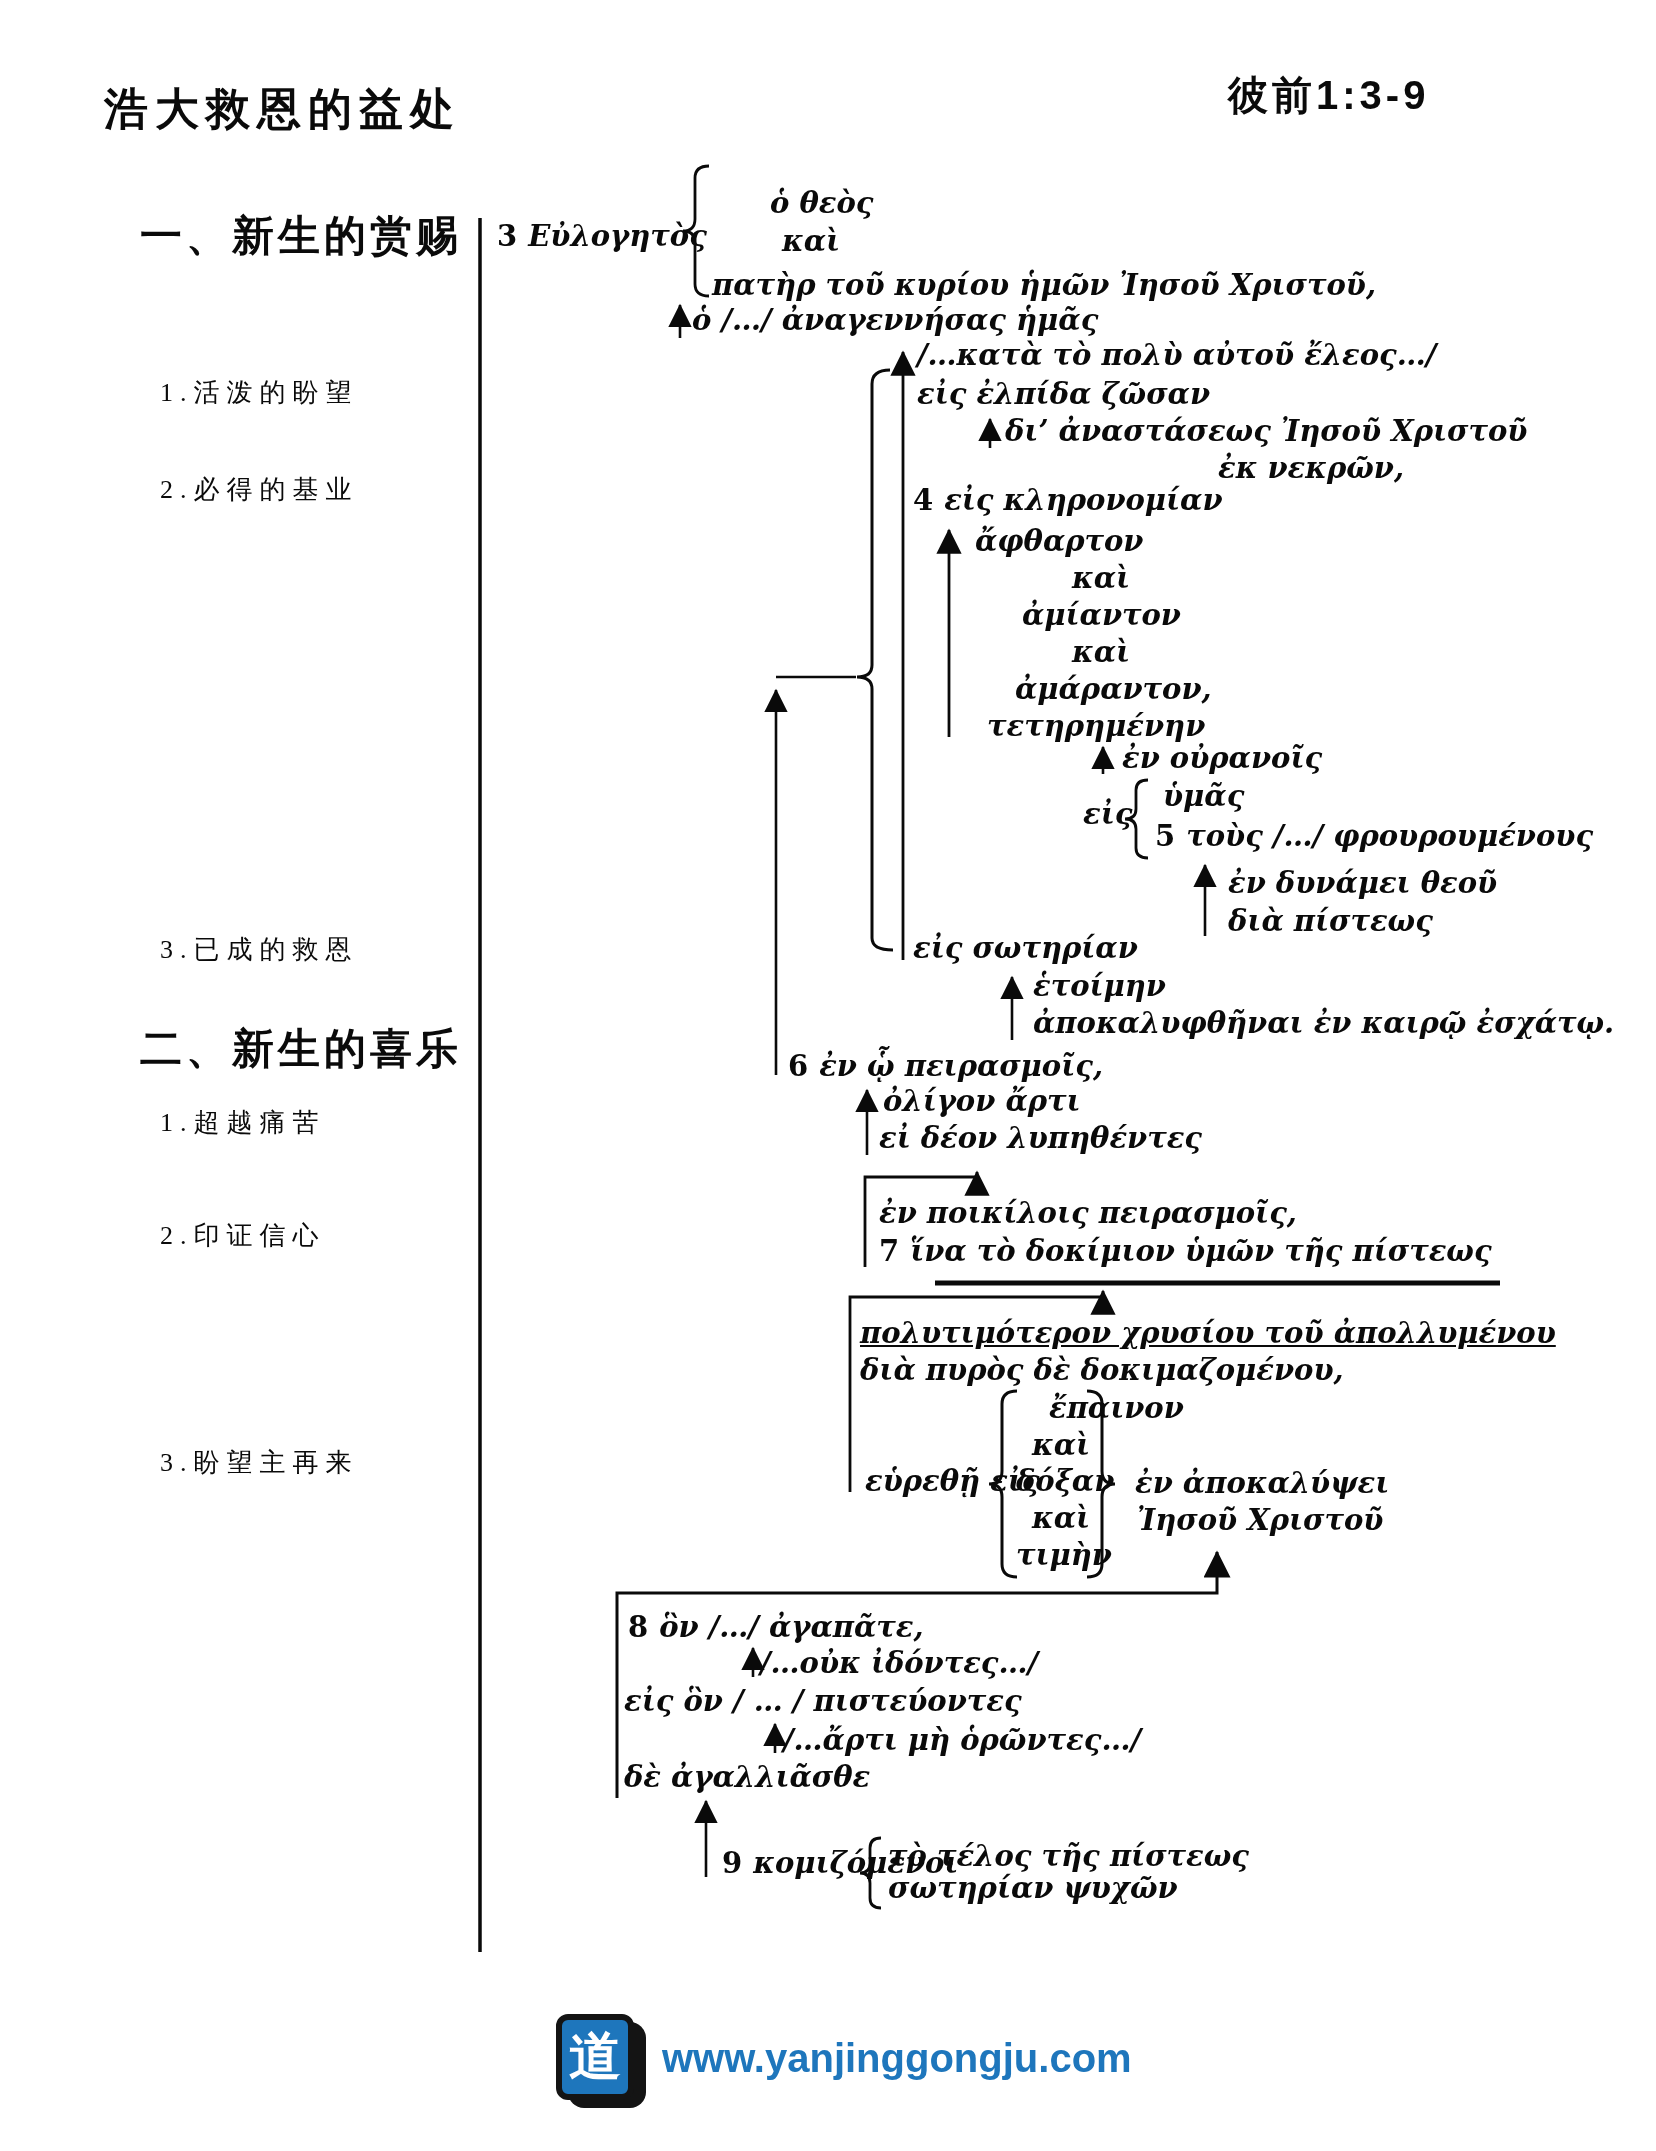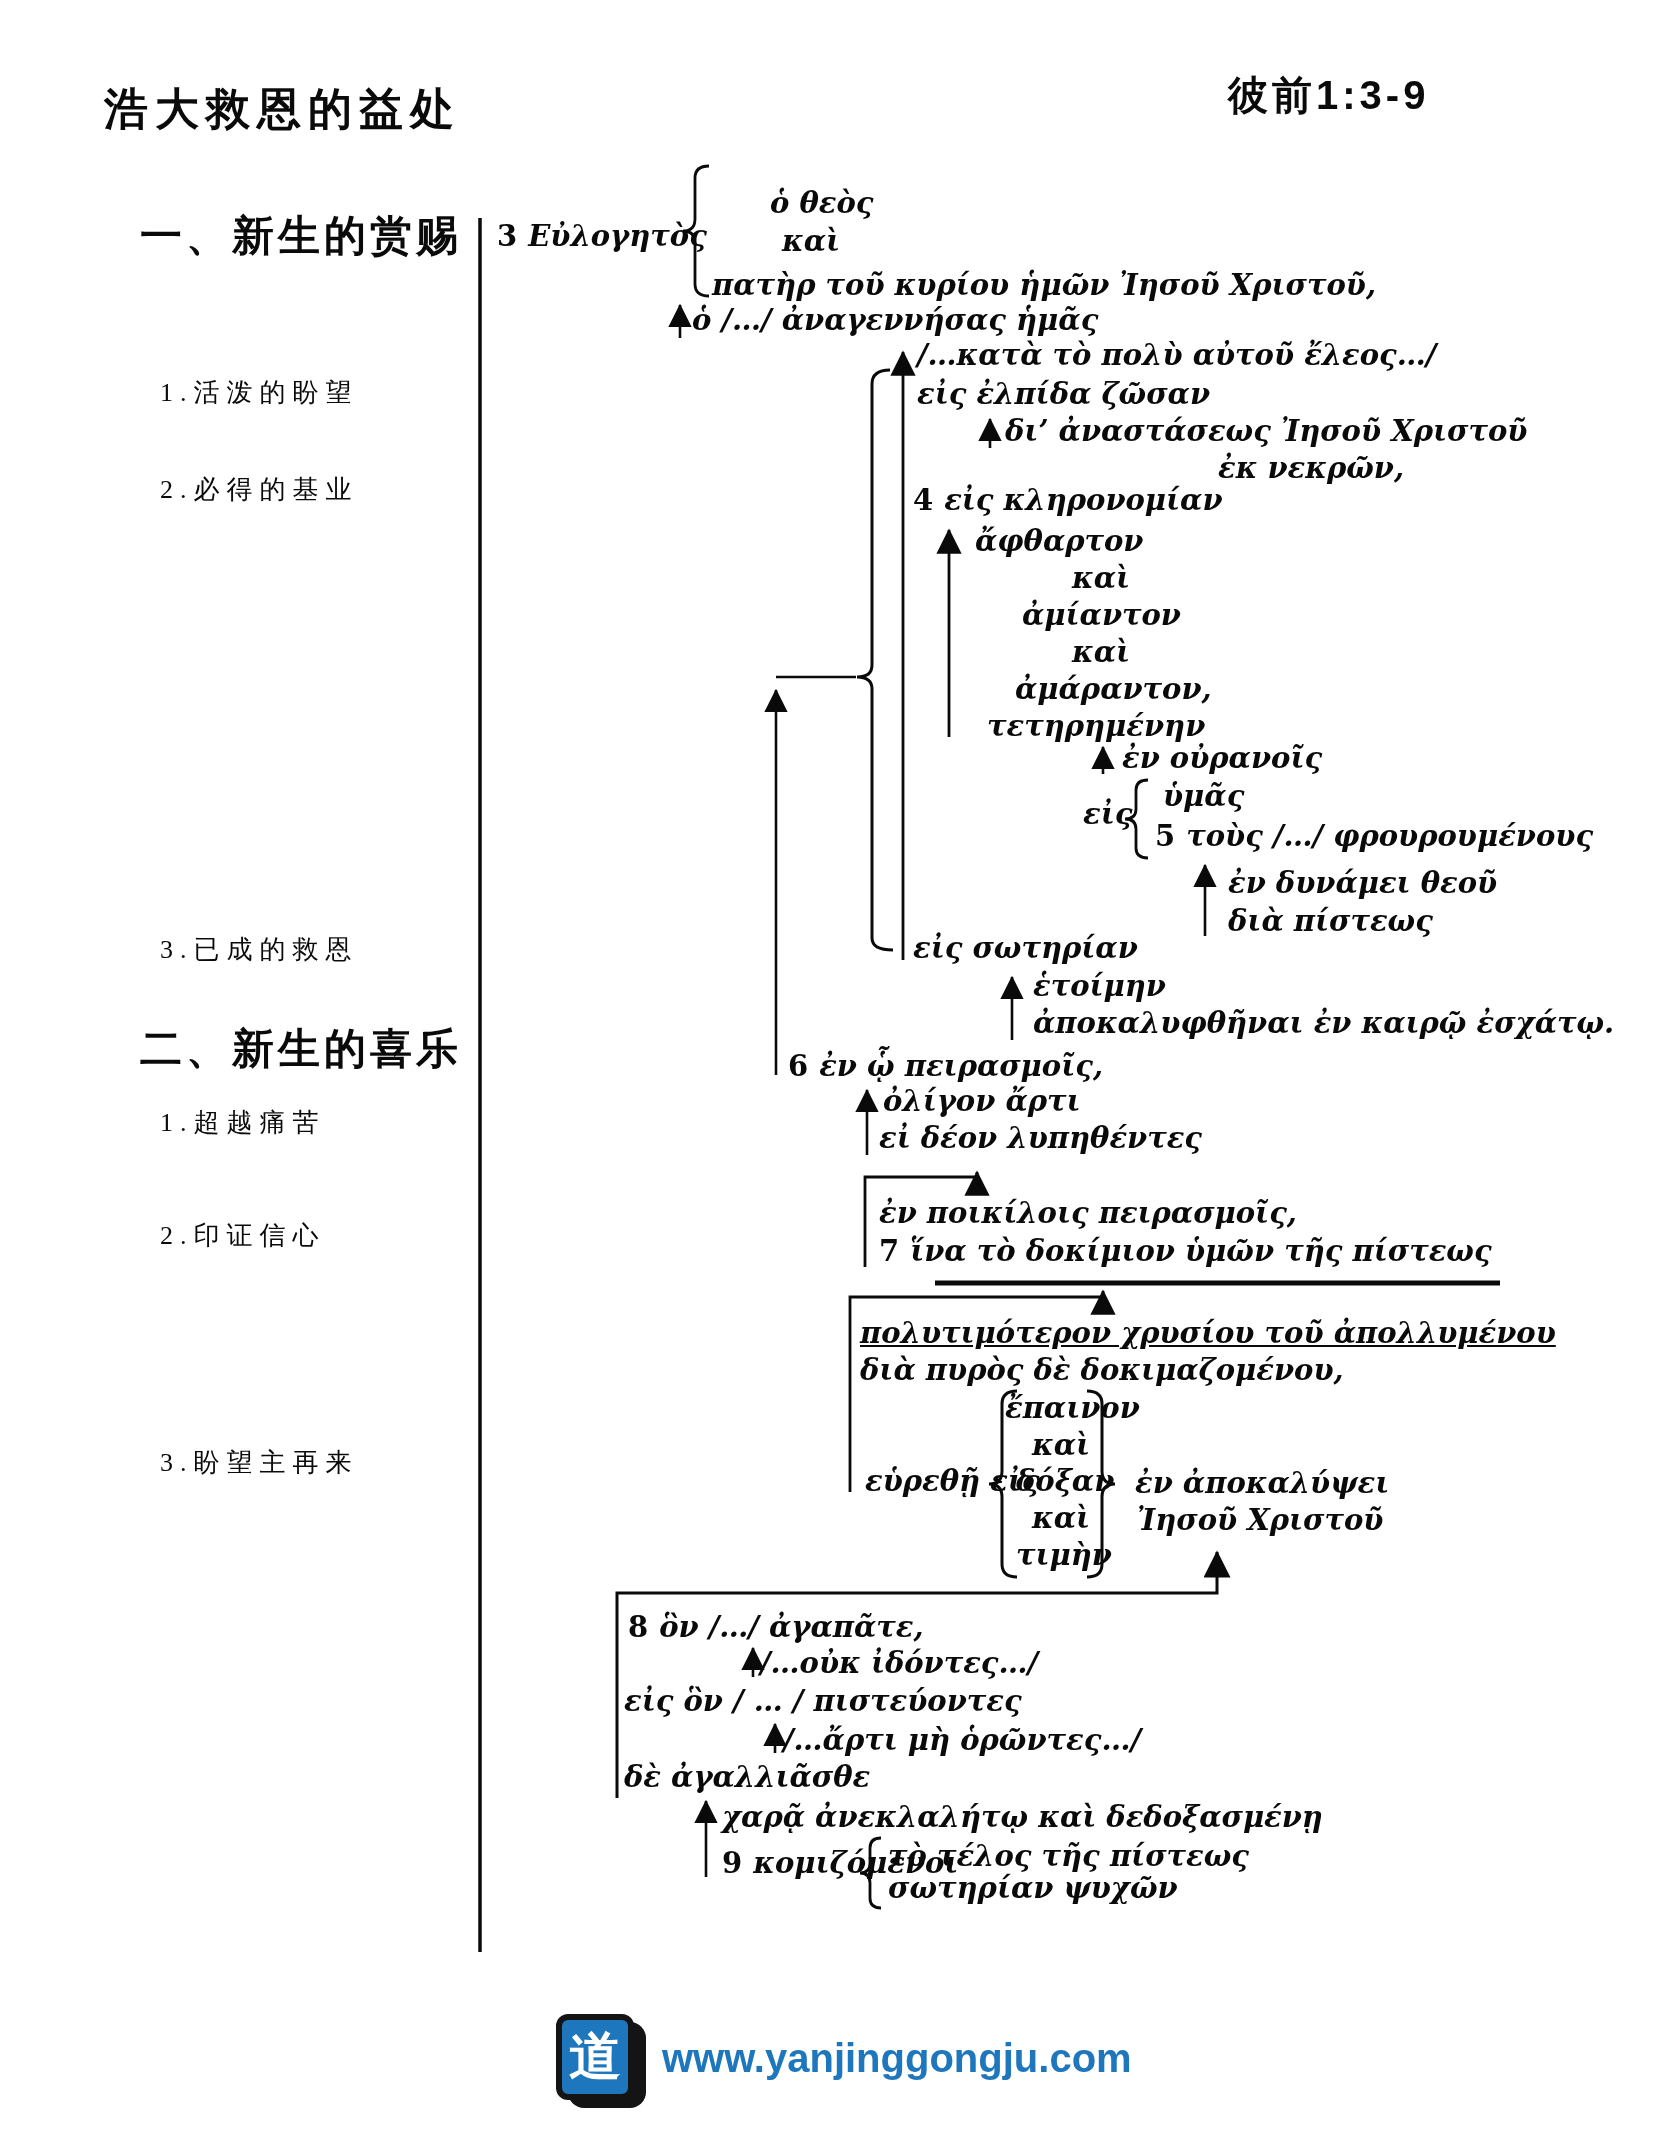--- a/index.html
+++ b/index.html
@@ -131,29 +131,28 @@
     <div class="gl" style="left: 1033px; top: 969px;"><span>ἑτοίμην</span></div>
     <div class="gl" style="left: 1033px; top: 1006px;"><span>ἀποκαλυφθῆναι ἐν καιρῷ ἐσχάτῳ.</span></div>
     <div class="gl" style="left: 788px; top: 1049px;"><span class="vnum">6</span><span>ἐν ᾧ πειρασμοῖς,</span></div>
     <div class="gl" style="left: 883px; top: 1084px;"><span>ὀλίγον ἄρτι</span></div>
     <div class="gl" style="left: 879px; top: 1121px;"><span>εἰ δέον λυπηθέντες</span></div>
     <div class="gl" style="left: 879px; top: 1196px;"><span>ἐν ποικίλοις πειρασμοῖς,</span></div>
     <div class="gl" style="left: 879px; top: 1234px;"><span class="vnum">7</span><span>ἵνα τὸ δοκίμιον ὑμῶν τῆς πίστεως</span></div>
     <div class="gl" style="left: 860px; top: 1316px; text-decoration: underline;"><span>πολυτιμότερον χρυσίου τοῦ ἀπολλυμένου</span></div>
     <div class="gl" style="left: 860px; top: 1353px;"><span>διὰ πυρὸς δὲ δοκιμαζομένου,</span></div>
     <div class="gl" style="left: 865px; top: 1464px;"><span>εὑρεθῇ εἰς</span></div>
-    <div class="gl" style="left: 1005px; top: 1391px;"><span>ἔπαινον</span></div>
+    <div class="gl" style="left: 1005px; top: 1391px; padding-left: 44px;"><span>ἔπαινον</span></div>
     <div class="gl" style="left: 1032px; top: 1428px;"><span>καὶ</span></div>
     <div class="gl" style="left: 1016px; top: 1464px;"><span>δόξαν</span></div>
     <div class="gl" style="left: 1032px; top: 1501px;"><span>καὶ</span></div>
     <div class="gl" style="left: 1016px; top: 1538px;"><span>τιμὴν</span></div>
     <div class="gl" style="left: 1135px; top: 1466px;"><span>ἐν ἀποκαλύψει</span></div>
     <div class="gl" style="left: 1137px; top: 1503px;"><span>Ἰησοῦ Χριστοῦ</span></div>
     <div class="gl" style="left: 628px; top: 1610px;"><span class="vnum">8</span><span>ὃν /…/ ἀγαπᾶτε,</span></div>
     <div class="gl" style="left: 760px; top: 1646px;"><span>/…οὐκ ἰδόντες…/</span></div>
     <div class="gl" style="left: 624px; top: 1684px;"><span>εἰς ὃν / … / πιστεύοντες</span></div>
     <div class="gl" style="left: 783px; top: 1723px;"><span>/…ἄρτι μὴ ὁρῶντες…/</span></div>
     <div class="gl" style="left: 624px; top: 1760px;"><span>δὲ ἀγαλλιᾶσθε</span></div>
-    <div class="gl" style="left: 722px; top: 1800px;"><span>χαρᾷ ἀνεκλαλήτῳ καὶ δεδοξασμένῃ</span></div>
     <div class="gl" style="left: 722px; top: 1846px;"><span class="vnum">9</span><span>κομιζόμενοι</span></div>
     <div class="gl" style="left: 888px; top: 1839px;"><span>τὸ τέλος τῆς πίστεως</span></div>
     <div class="gl" style="left: 888px; top: 1871px;"><span>σωτηρίαν ψυχῶν</span></div>
   </div>
 
 </body></html>

